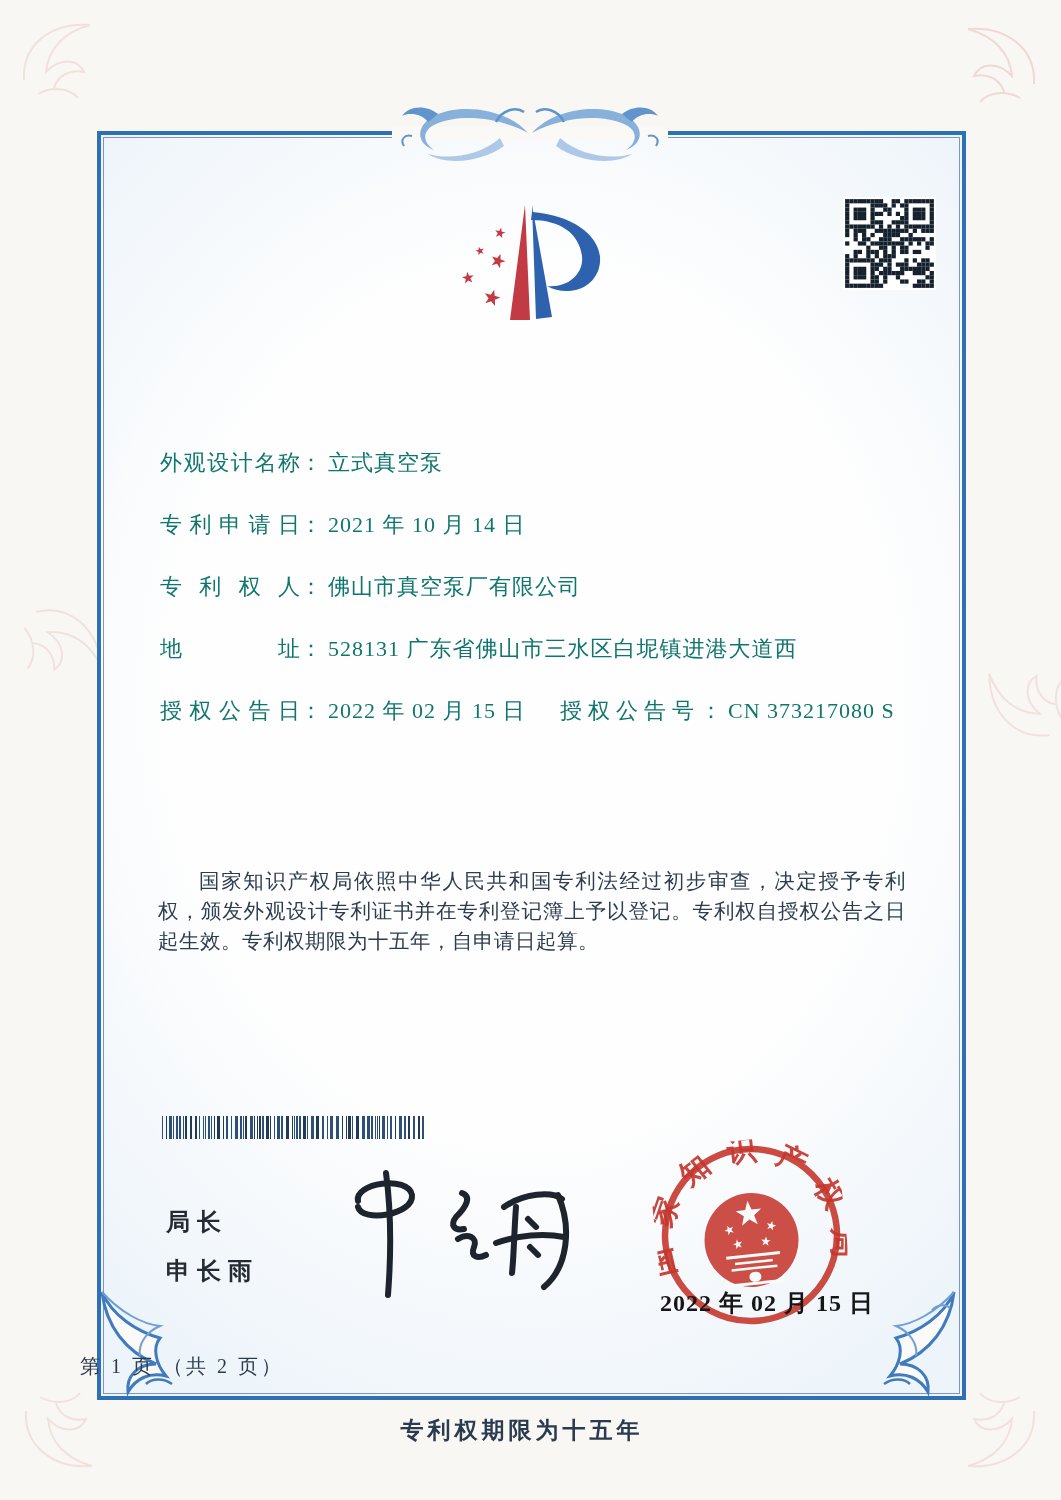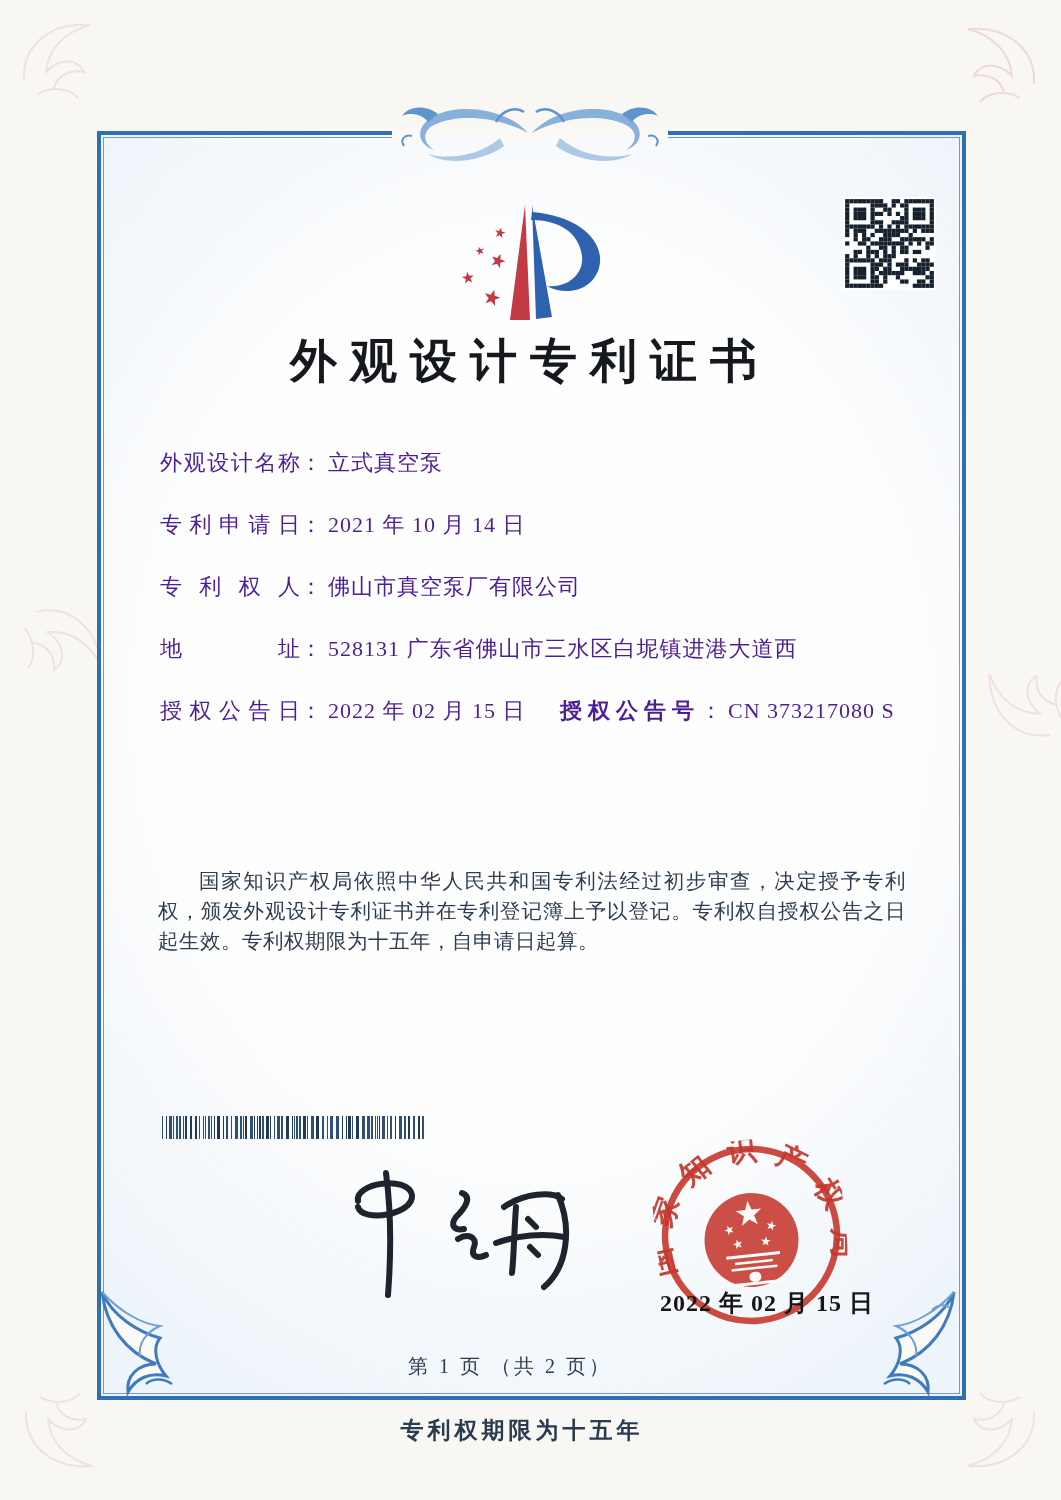--- a/index.html
+++ b/index.html
@@ -22,27 +22,27 @@
   .corner-fl.right{left:866px;top:1286px;}
 
   
   .cert-no{position:absolute;left:147px;top:200px;font-size:24px;letter-spacing:4px;color:#36414f;}
   .logo{position:absolute;left:428px;top:190px;}
   .qr{position:absolute;left:843px;top:197px;}
   .title{position:absolute;left:97px;top:330px;width:866px;margin:0;text-align:center;
          font-size:47px;font-weight:700;letter-spacing:13px;color:#15181c;}
 
   
-  .fields{position:absolute;left:160px;top:448px;width:760px;font-size:22px;color:#4c1d95;}
+  .fields{position:absolute;left:160px;top:448px;width:760px;font-size:22px;color:#0f766e;}
   .fields .row{position:relative;height:24px;margin-bottom:38px;white-space:nowrap;}
   .lbl{display:inline-block;width:140px;text-align:justify;text-align-last:justify;vertical-align:bottom;}
   .colon{display:inline-block;margin:0 2px 0 0;}
   .val{margin-left:4px;letter-spacing:1px;}
   .pair2{position:absolute;left:400px;top:0;}
-  .pair2 .lbl2{letter-spacing:6px;font-weight:bold;}
+  .pair2 .lbl2{letter-spacing:6px;}
 
   
   .paras{position:absolute;left:158px;top:866px;width:748px;font-size:20.5px;line-height:30px;
          text-align:justify;color:#2d3c50;}
   .paras p{margin:0;text-indent:2em;letter-spacing:.5px;}
 
   
   .barcode{position:absolute;left:162px;top:1116px;width:268px;height:23px;font-size:0;}
   .barcode span{display:inline-block;height:23px;vertical-align:top;}
 
@@ -51,21 +51,21 @@
             font-size:24px;font-weight:700;color:#242b33;letter-spacing:7px;}
   .director div{margin-bottom:17px;}
   .signature{position:absolute;left:300px;top:1163px;}
 
   
   .seal{position:absolute;left:656px;top:1140px;transform:rotate(-6deg);}
   .seal-date{position:absolute;left:660px;top:1287px;font-size:24px;font-weight:600;color:#161616;
              letter-spacing:1px;z-index:6;}
 
   
-  .page-info{position:absolute;left:80px;top:1353px;width:860px;text-align:center;font-size:20px;
+  .page-info{position:absolute;left:80px;top:1353px;width:860px;text-align:left;font-size:20px;
              letter-spacing:3px;color:#2d3b4e;}
   .footer-note{position:absolute;left:92px;top:1415px;width:860px;text-align:center;font-size:23px;
                font-weight:600;letter-spacing:4px;color:#2a3b50;}
 </style>
 </head>
 <body>
 
 <div class="page">
 
   <svg width="0" height="0" style="position:absolute">
@@ -393,21 +393,20 @@
         <rect x="30" y="82" width="4" height="4"></rect>
         <rect x="34" y="82" width="4" height="4"></rect>
         <rect x="66" y="82" width="4" height="4"></rect>
         <rect x="70" y="82" width="4" height="4"></rect>
         <rect x="74" y="82" width="4" height="4"></rect>
         <rect x="78" y="82" width="4" height="4"></rect>
         <rect x="82" y="82" width="4" height="4"></rect>
       </g>
   </svg>
 
-  <h1 class="title">外观设计专利证书</h1>
 
   <div class="fields">
     <div class="row">
       <span class="lbl">外观设计名称</span><span class="colon">：</span><span class="val">立式真空泵</span>
     </div>
     <div class="row">
       <span class="lbl">专利申请日</span><span class="colon">：</span><span class="val">2021 年 10 月 14 日</span>
     </div>
     <div class="row">
       <span class="lbl">专利权人</span><span class="colon">：</span><span class="val">佛山市真空泵厂有限公司</span>
@@ -422,20 +421,24 @@
       </span>
     </div>
   </div>
 
   <div class="paras">
     <p>国家知识产权局依照中华人民共和国专利法经过初步审查，决定授予专利权，颁发外观设计专利证书并在专利登记簿上予以登记。专利权自授权公告之日起生效。专利权期限为十五年，自申请日起算。</p>
   </div>
 
   <div class="barcode"><span style="width: 1px; margin-right: 3px; background: rgb(46, 80, 120);"></span><span style="width: 1px; margin-right: 2px; background: rgb(36, 58, 82);"></span><span style="width: 3px; margin-right: 1px; background: rgb(46, 80, 120);"></span><span style="width: 1px; margin-right: 2px; background: rgb(46, 80, 120);"></span><span style="width: 2px; margin-right: 1px; background: rgb(46, 80, 120);"></span><span style="width: 2px; margin-right: 2px; background: rgb(46, 80, 120);"></span><span style="width: 1px; margin-right: 1px; background: rgb(46, 80, 120);"></span><span style="width: 2px; margin-right: 3px; background: rgb(36, 58, 82);"></span><span style="width: 2px; margin-right: 3px; background: rgb(36, 58, 82);"></span><span style="width: 2px; margin-right: 2px; background: rgb(36, 58, 82);"></span><span style="width: 1px; margin-right: 3px; background: rgb(46, 80, 120);"></span><span style="width: 1px; margin-right: 1px; background: rgb(46, 80, 120);"></span><span style="width: 1px; margin-right: 2px; background: rgb(46, 80, 120);"></span><span style="width: 2px; margin-right: 1px; background: rgb(46, 80, 120);"></span><span style="width: 1px; margin-right: 2px; background: rgb(46, 80, 120);"></span><span style="width: 1px; margin-right: 2px; background: rgb(36, 58, 82);"></span><span style="width: 3px; margin-right: 3px; background: rgb(36, 58, 82);"></span><span style="width: 1px; margin-right: 2px; background: rgb(36, 58, 82);"></span><span style="width: 2px; margin-right: 3px; background: rgb(46, 80, 120);"></span><span style="width: 1px; margin-right: 3px; background: rgb(46, 80, 120);"></span><span style="width: 3px; margin-right: 2px; background: rgb(46, 80, 120);"></span><span style="width: 2px; margin-right: 1px; background: rgb(46, 80, 120);"></span><span style="width: 1px; margin-right: 1px; background: rgb(46, 80, 120);"></span><span style="width: 2px; margin-right: 3px; background: rgb(36, 58, 82);"></span><span style="width: 3px; margin-right: 1px; background: rgb(46, 80, 120);"></span><span style="width: 1px; margin-right: 2px; background: rgb(36, 58, 82);"></span><span style="width: 1px; margin-right: 1px; background: rgb(36, 58, 82);"></span><span style="width: 2px; margin-right: 1px; background: rgb(36, 58, 82);"></span><span style="width: 2px; margin-right: 2px; background: rgb(46, 80, 120);"></span><span style="width: 3px; margin-right: 1px; background: rgb(36, 58, 82);"></span><span style="width: 1px; margin-right: 3px; background: rgb(36, 58, 82);"></span><span style="width: 1px; margin-right: 2px; background: rgb(46, 80, 120);"></span><span style="width: 3px; margin-right: 1px; background: rgb(46, 80, 120);"></span><span style="width: 2px; margin-right: 3px; background: rgb(46, 80, 120);"></span><span style="width: 3px; margin-right: 3px; background: rgb(36, 58, 82);"></span><span style="width: 1px; margin-right: 1px; background: rgb(36, 58, 82);"></span><span style="width: 1px; margin-right: 1px; background: rgb(46, 80, 120);"></span><span style="width: 2px; margin-right: 1px; background: rgb(46, 80, 120);"></span><span style="width: 2px; margin-right: 2px; background: rgb(46, 80, 120);"></span><span style="width: 3px; margin-right: 1px; background: rgb(36, 58, 82);"></span><span style="width: 1px; margin-right: 3px; background: rgb(46, 80, 120);"></span><span style="width: 3px; margin-right: 2px; background: rgb(46, 80, 120);"></span><span style="width: 3px; margin-right: 3px; background: rgb(36, 58, 82);"></span><span style="width: 2px; margin-right: 3px; background: rgb(46, 80, 120);"></span><span style="width: 1px; margin-right: 2px; background: rgb(46, 80, 120);"></span><span style="width: 3px; margin-right: 3px; background: rgb(46, 80, 120);"></span><span style="width: 3px; margin-right: 3px; background: rgb(46, 80, 120);"></span><span style="width: 1px; margin-right: 3px; background: rgb(36, 58, 82);"></span><span style="width: 1px; margin-right: 1px; background: rgb(36, 58, 82);"></span><span style="width: 3px; margin-right: 1px; background: rgb(36, 58, 82);"></span><span style="width: 1px; margin-right: 3px; background: rgb(46, 80, 120);"></span><span style="width: 3px; margin-right: 3px; background: rgb(36, 58, 82);"></span><span style="width: 3px; margin-right: 2px; background: rgb(46, 80, 120);"></span><span style="width: 3px; margin-right: 1px; background: rgb(46, 80, 120);"></span><span style="width: 2px; margin-right: 2px; background: rgb(46, 80, 120);"></span><span style="width: 1px; margin-right: 1px; background: rgb(46, 80, 120);"></span><span style="width: 1px; margin-right: 1px; background: rgb(46, 80, 120);"></span><span style="width: 1px; margin-right: 2px; background: rgb(36, 58, 82);"></span><span style="width: 3px; margin-right: 2px; background: rgb(46, 80, 120);"></span><span style="width: 1px; margin-right: 2px; background: rgb(46, 80, 120);"></span><span style="width: 2px; margin-right: 3px; background: rgb(46, 80, 120);"></span><span style="width: 1px; margin-right: 3px; background: rgb(36, 58, 82);"></span><span style="width: 3px; margin-right: 2px; background: rgb(46, 80, 120);"></span><span style="width: 2px; margin-right: 2px; background: rgb(46, 80, 120);"></span><span style="width: 2px; margin-right: 3px; background: rgb(36, 58, 82);"></span><span style="width: 2px; margin-right: 3px; background: rgb(46, 80, 120);"></span><span style="width: 2px; margin-right: 2px; background: rgb(36, 58, 82);"></span><span style="width: 2px; margin-right: 2px; background: rgb(46, 80, 120);"></span></div>
 
+  <div class="director">
+    <div>局长</div>
+    <div>申长雨</div>
+  </div>
 
   <svg class="signature" width="270" height="140" viewBox="0 0 270 140">
     <g fill="none" stroke="#1e242e" stroke-width="6" stroke-linecap="round">
       <path d="M86,10 C90,40 92,80 88,132"></path>
       <path d="M58,38 C54,20 108,12 112,32 C114,52 62,60 58,44"></path>
       <path d="M162,30 C172,34 166,44 156,54 C150,62 154,68 164,66"></path>
       <path d="M158,76 C168,70 178,74 174,84 C170,94 178,96 186,92"></path>
       <path d="M204,44 C224,30 252,28 262,36"></path>
       <path d="M258,32 C272,64 268,104 244,124"></path>
       <path d="M216,44 C214,70 214,92 212,110"></path>

